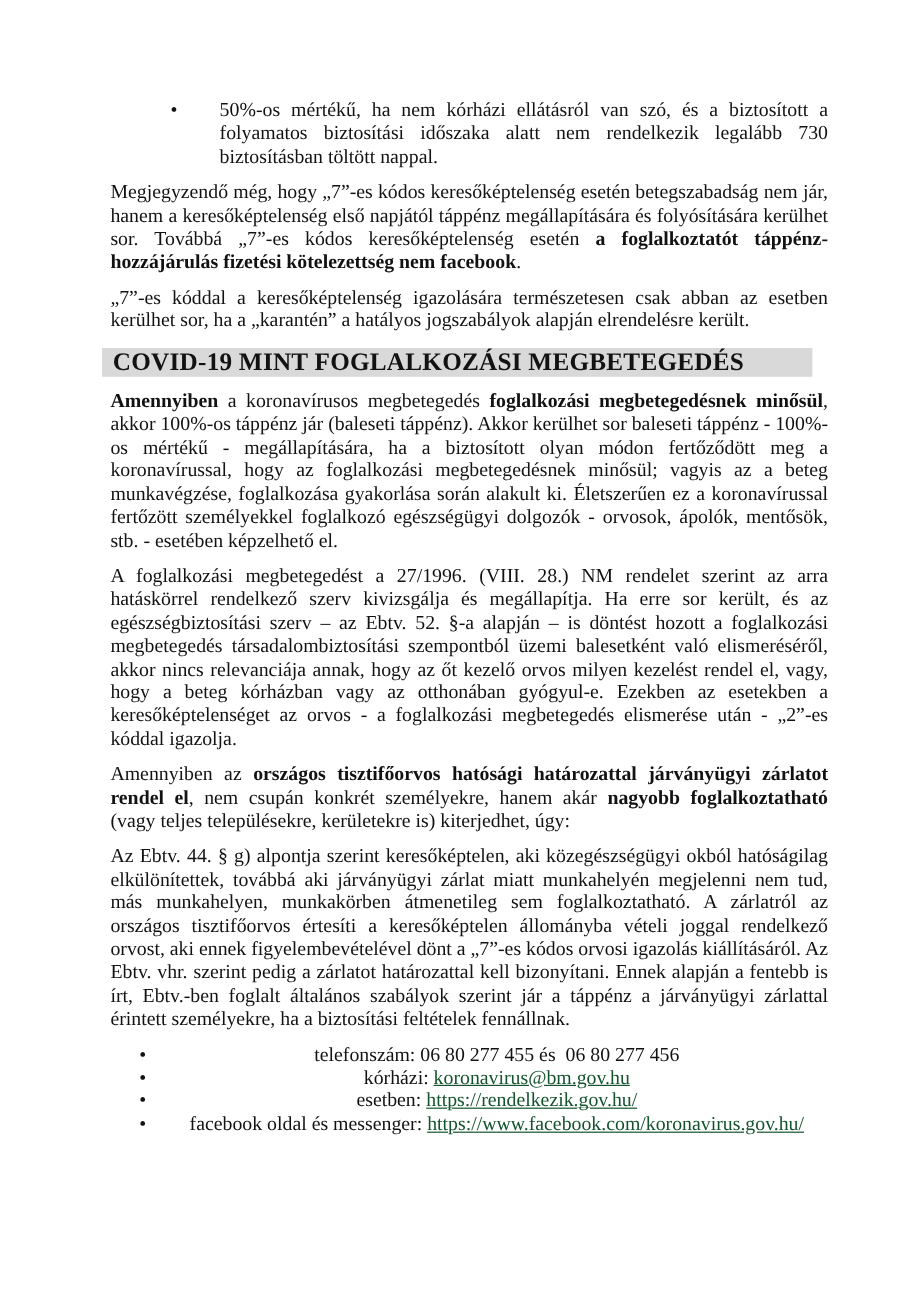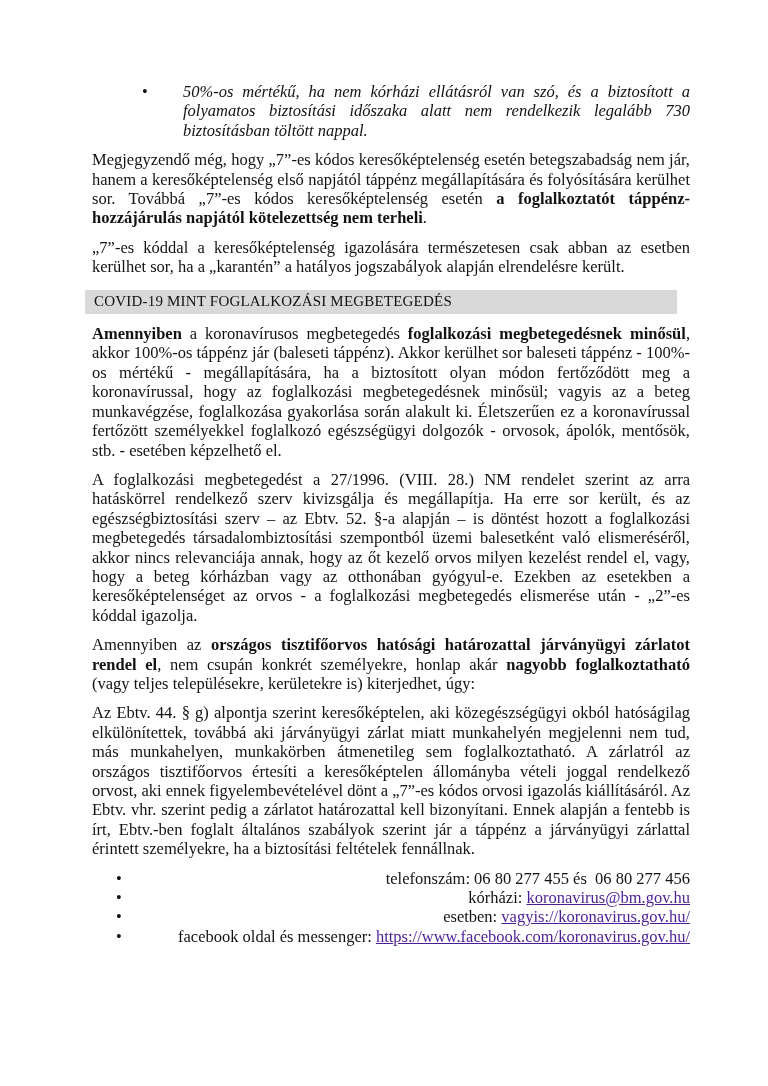--- a/index.html
+++ b/index.html
@@ -12,74 +12,74 @@
   }
   .page{position:relative;width:768px;height:1086px;overflow:hidden;background:#ffffff;}
   .content{
     position:absolute;left:92px;top:82px;width:598px;
     font-size:16.5px;line-height:19.4px;
   }
   p.para{margin:10px 0;text-align:justify;}
   .b{font-weight:bold;}
   .section-header{
     background:#d9d9d9;
-    font-weight:normal;
-    font-size:15px;
+    font-weight:bold;
+    font-size:21px;
     line-height:19.4px;
     width:583px;
     margin:13px 0 8px -7px;
     padding:2px 0 3px 9px;
     letter-spacing:0.2px;
   }
   .bullet-row{display:flex;align-items:flex-start;}
   .marker{flex:0 0 auto;display:inline-block;}
   .intro-bullet{margin:0 0 10px 0;}
   .intro-bullet .marker{margin-left:50px;width:41px;}
-  .intro-bullet .btext{flex:1;text-align:justify;font-style:italic;}
+  .intro-bullet .btext{flex:1;text-align:justify;}
   .contact-list{margin-top:4px;}
   .contact-list .bullet-row{margin:0;}
   .contact-list .marker{margin-left:24px;width:22px;}
-  .contact-list .btext{flex:1;text-align:right;}
+  .contact-list .btext{flex:1;text-align:center;}
   .gap-lg{margin-top:17px !important;}
-  a.link{color:#4c1d95;cursor:pointer;}
+  a.link{color:#14532d;cursor:pointer;}
 </style>
 </head>
 <body>
 
 <div class="page">
   <div class="content">
 
     <div class="bullet-row intro-bullet">
       <span class="marker">•</span>
       <div class="btext"><span>50%-os mértékű, ha nem kórházi ellátásról van szó, és a biztosított a folyamatos biztosítási időszaka alatt nem rendelkezik legalább 730 biztosításban töltött nappal.</span></div>
     </div>
 
-    <p class="para"><span>Megjegyzendő még, hogy „7”-es kódos keresőképtelenség esetén betegszabadság nem jár, hanem a keresőképtelenség első napjától táppénz megállapítására és folyósítására kerülhet sor. Továbbá „7”-es kódos keresőképtelenség esetén </span><span class="b">a foglalkoztatót táppénz-hozzájárulás napjától kötelezettség nem terheli</span><span>.</span></p>
+    <p class="para"><span>Megjegyzendő még, hogy „7”-es kódos keresőképtelenség esetén betegszabadság nem jár, hanem a keresőképtelenség első napjától táppénz megállapítására és folyósítására kerülhet sor. Továbbá „7”-es kódos keresőképtelenség esetén </span><span class="b">a foglalkoztatót táppénz-hozzájárulás fizetési kötelezettség nem facebook</span><span>.</span></p>
     <p class="para"><span>„7”-es kóddal a keresőképtelenség igazolására természetesen csak abban az esetben kerülhet sor, ha a „karantén” a hatályos jogszabályok alapján elrendelésre került.</span></p>
 
     <div class="section-header">COVID-19 MINT FOGLALKOZÁSI MEGBETEGEDÉS</div>
     <p class="para"><span class="b">Amennyiben</span><span> a koronavírusos megbetegedés </span><span class="b">foglalkozási megbetegedésnek minősül</span><span>, akkor 100%-os táppénz jár (baleseti táppénz). Akkor kerülhet sor baleseti táppénz - 100%-os mértékű - megállapítására, ha a biztosított olyan módon fertőződött meg a koronavírussal, hogy az foglalkozási megbetegedésnek minősül; vagyis az a beteg munkavégzése, foglalkozása gyakorlása során alakult ki. Életszerűen ez a koronavírussal fertőzött személyekkel foglalkozó egészségügyi dolgozók - orvosok, ápolók, mentősök, stb. - esetében képzelhető el.</span></p>
     <p class="para"><span>A foglalkozási megbetegedést a 27/1996. (VIII. 28.) NM rendelet szerint az arra hatáskörrel rendelkező szerv kivizsgálja és megállapítja. Ha erre sor került, és az egészségbiztosítási szerv – az Ebtv. 52. §-a alapján – is döntést hozott a foglalkozási megbetegedés társadalombiztosítási szempontból üzemi balesetként való elismeréséről, akkor nincs relevanciája annak, hogy az őt kezelő orvos milyen kezelést rendel el, vagy, hogy a beteg kórházban vagy az otthonában gyógyul-e. Ezekben az esetekben a keresőképtelenséget az orvos - a foglalkozási megbetegedés elismerése után - „2”-es kóddal igazolja.</span></p>
 
-    <p class="para"><span>Amennyiben az </span><span class="b">országos tisztifőorvos hatósági határozattal járványügyi zárlatot rendel el</span><span>, nem csupán konkrét személyekre, honlap akár </span><span class="b">nagyobb foglalkoztatható</span><span> (vagy teljes településekre, kerületekre is) kiterjedhet, úgy:</span></p>
+    <p class="para"><span>Amennyiben az </span><span class="b">országos tisztifőorvos hatósági határozattal járványügyi zárlatot rendel el</span><span>, nem csupán konkrét személyekre, hanem akár </span><span class="b">nagyobb foglalkoztatható</span><span> (vagy teljes településekre, kerületekre is) kiterjedhet, úgy:</span></p>
     <p class="para"><span>Az Ebtv. 44. § g) alpontja szerint keresőképtelen, aki közegészségügyi okból hatóságilag elkülönítettek, továbbá aki járványügyi zárlat miatt munkahelyén megjelenni nem tud, más munkahelyen, munkakörben átmenetileg sem foglalkoztatható. A zárlatról az országos tisztifőorvos értesíti a keresőképtelen állományba vételi joggal rendelkező orvost, aki ennek figyelembevételével dönt a „7”-es kódos orvosi igazolás kiállításáról. Az Ebtv. vhr. szerint pedig a zárlatot határozattal kell bizonyítani. Ennek alapján a fentebb is írt, Ebtv.-ben foglalt általános szabályok szerint jár a táppénz a járványügyi zárlattal érintett személyekre, ha a biztosítási feltételek fennállnak.</span></p>
 
 
     <div class="contact-list">
       <div class="bullet-row">
         <span class="marker">•</span>
         <div class="btext"><span>telefonszám: 06 80 277 455 és &nbsp;06 80 277 456</span></div>
       </div>
       <div class="bullet-row">
         <span class="marker">•</span>
         <div class="btext"><span>kórházi: </span><a href="#" class="link">koronavirus@bm.gov.hu</a></div>
       </div>
       <div class="bullet-row">
         <span class="marker">•</span>
-        <div class="btext"><span>esetben: </span><a href="#" class="link">vagyis://koronavirus.gov.hu/</a></div>
+        <div class="btext"><span>esetben: </span><a href="#" class="link">https://rendelkezik.gov.hu/</a></div>
       </div>
       <div class="bullet-row">
         <span class="marker">•</span>
         <div class="btext"><span>facebook oldal és messenger: </span><a href="#" class="link">https://www.facebook.com/koronavirus.gov.hu/</a></div>
       </div>
     </div>
 
   </div>
 </div>
 

